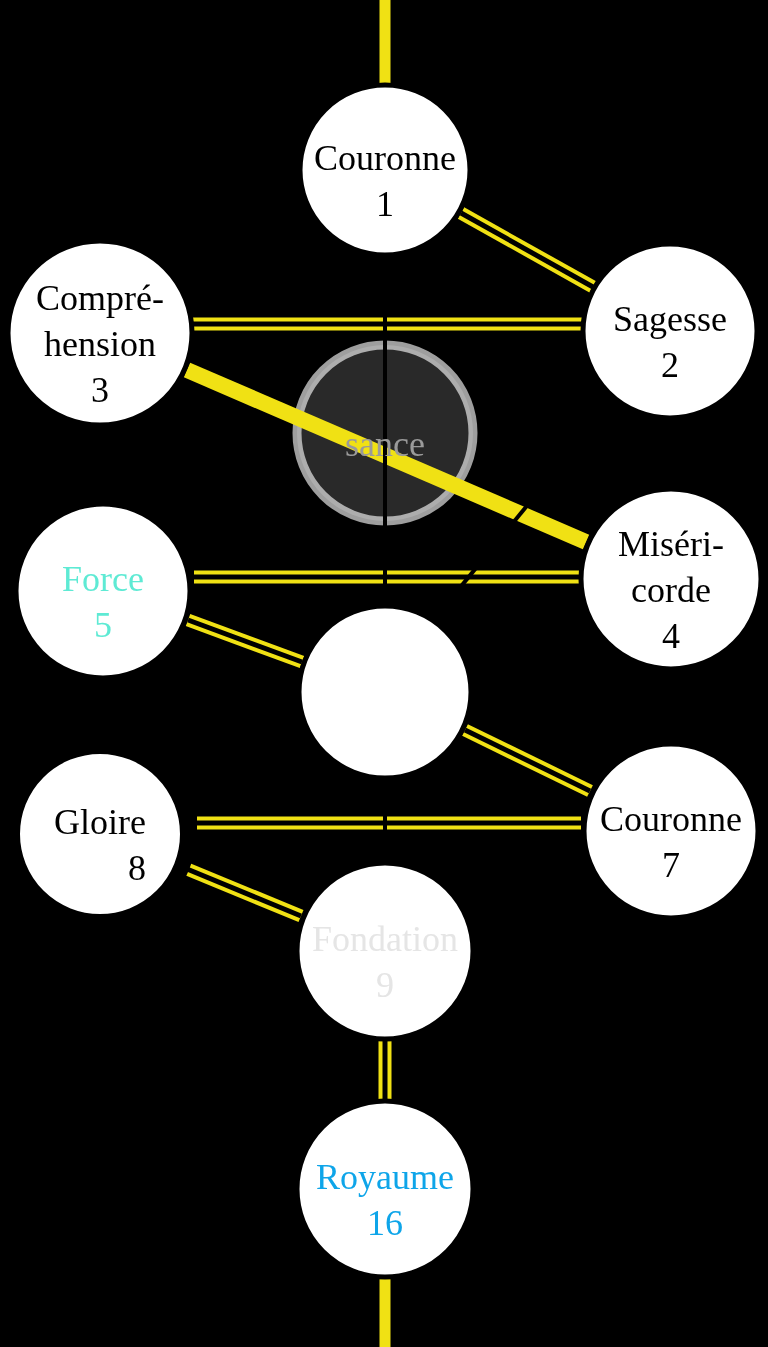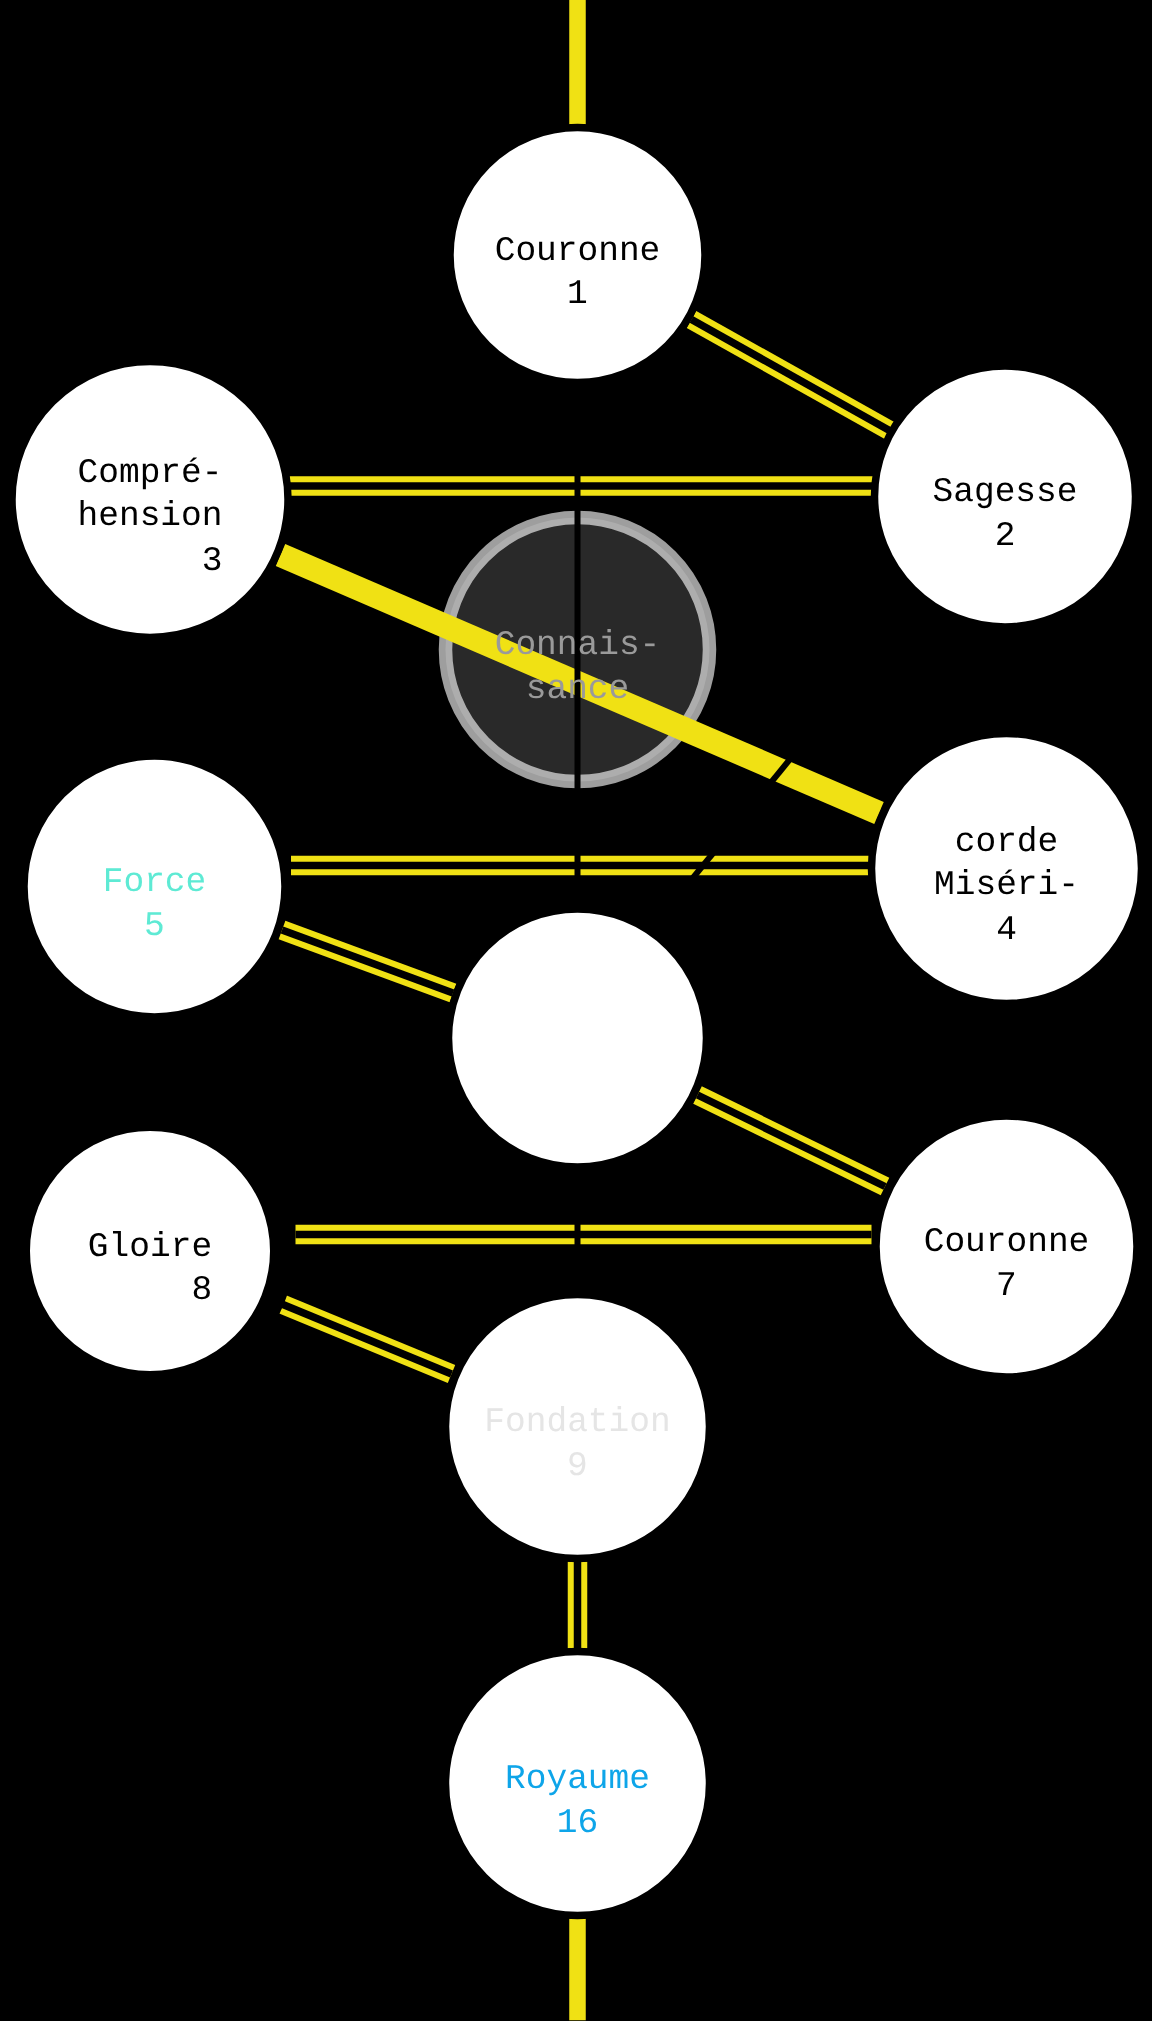--- a/index.html
+++ b/index.html
@@ -16,22 +16,22 @@
     position: absolute;
     left: 0; top: 0;
   }
   .node-label {
     position: absolute;
     display: flex;
     align-items: center;
     justify-content: center;
     text-align: center;
     pointer-events: none;
-    font-family: Liberation Mono, monospace;
-    font-size: 23px;
+    font-family: Liberation Serif, serif;
+    font-size: 36px;
     line-height: 1.27;
   }
   .label-inner {
     transform: translateY(12px);
   }
   .label-inner span { display: block; }
 </style>
 </head>
 <body style="background: rgb(0, 0, 0);">
 
@@ -76,37 +76,36 @@
         <span>Couronne</span>
         <span>1</span>
       </div>
     </div>
     <div class="node-label" style="left: 583px; top: 244px; width: 174px; height: 174px; color: rgb(0, 0, 0);">
       <div class="label-inner">
         <span>Sagesse</span>
         <span>2</span>
       </div>
     </div>
-    <div class="node-label" style="left: 8px; top: 241px; width: 184px; height: 184px; color: rgb(0, 0, 0); text-align: right;">
+    <div class="node-label" style="left: 8px; top: 241px; width: 184px; height: 184px; color: rgb(0, 0, 0);">
       <div class="label-inner">
         <span>Compré-</span>
         <span>hension</span>
         <span>3</span>
       </div>
     </div>
     <div class="node-label" style="left: 297px; top: 345px; width: 176px; height: 176px; color: rgb(154, 154, 154);">
       <div class="label-inner">
-        <span>Connais-</span>
         <span>sance</span>
       </div>
     </div>
     <div class="node-label" style="left: 581px; top: 489px; width: 180px; height: 180px; color: rgb(0, 0, 0);">
       <div class="label-inner">
+        <span>Miséri-</span>
         <span>corde</span>
-        <span>Miséri-</span>
         <span>4</span>
       </div>
     </div>
     <div class="node-label" style="left: 16px; top: 504px; width: 174px; height: 174px; color: #5eead4;">
       <div class="label-inner">
         <span>Force</span>
         <span>5</span>
       </div>
     </div>
     <div class="node-label" style="left: 584px; top: 744px; width: 174px; height: 174px; color: rgb(0, 0, 0);">

